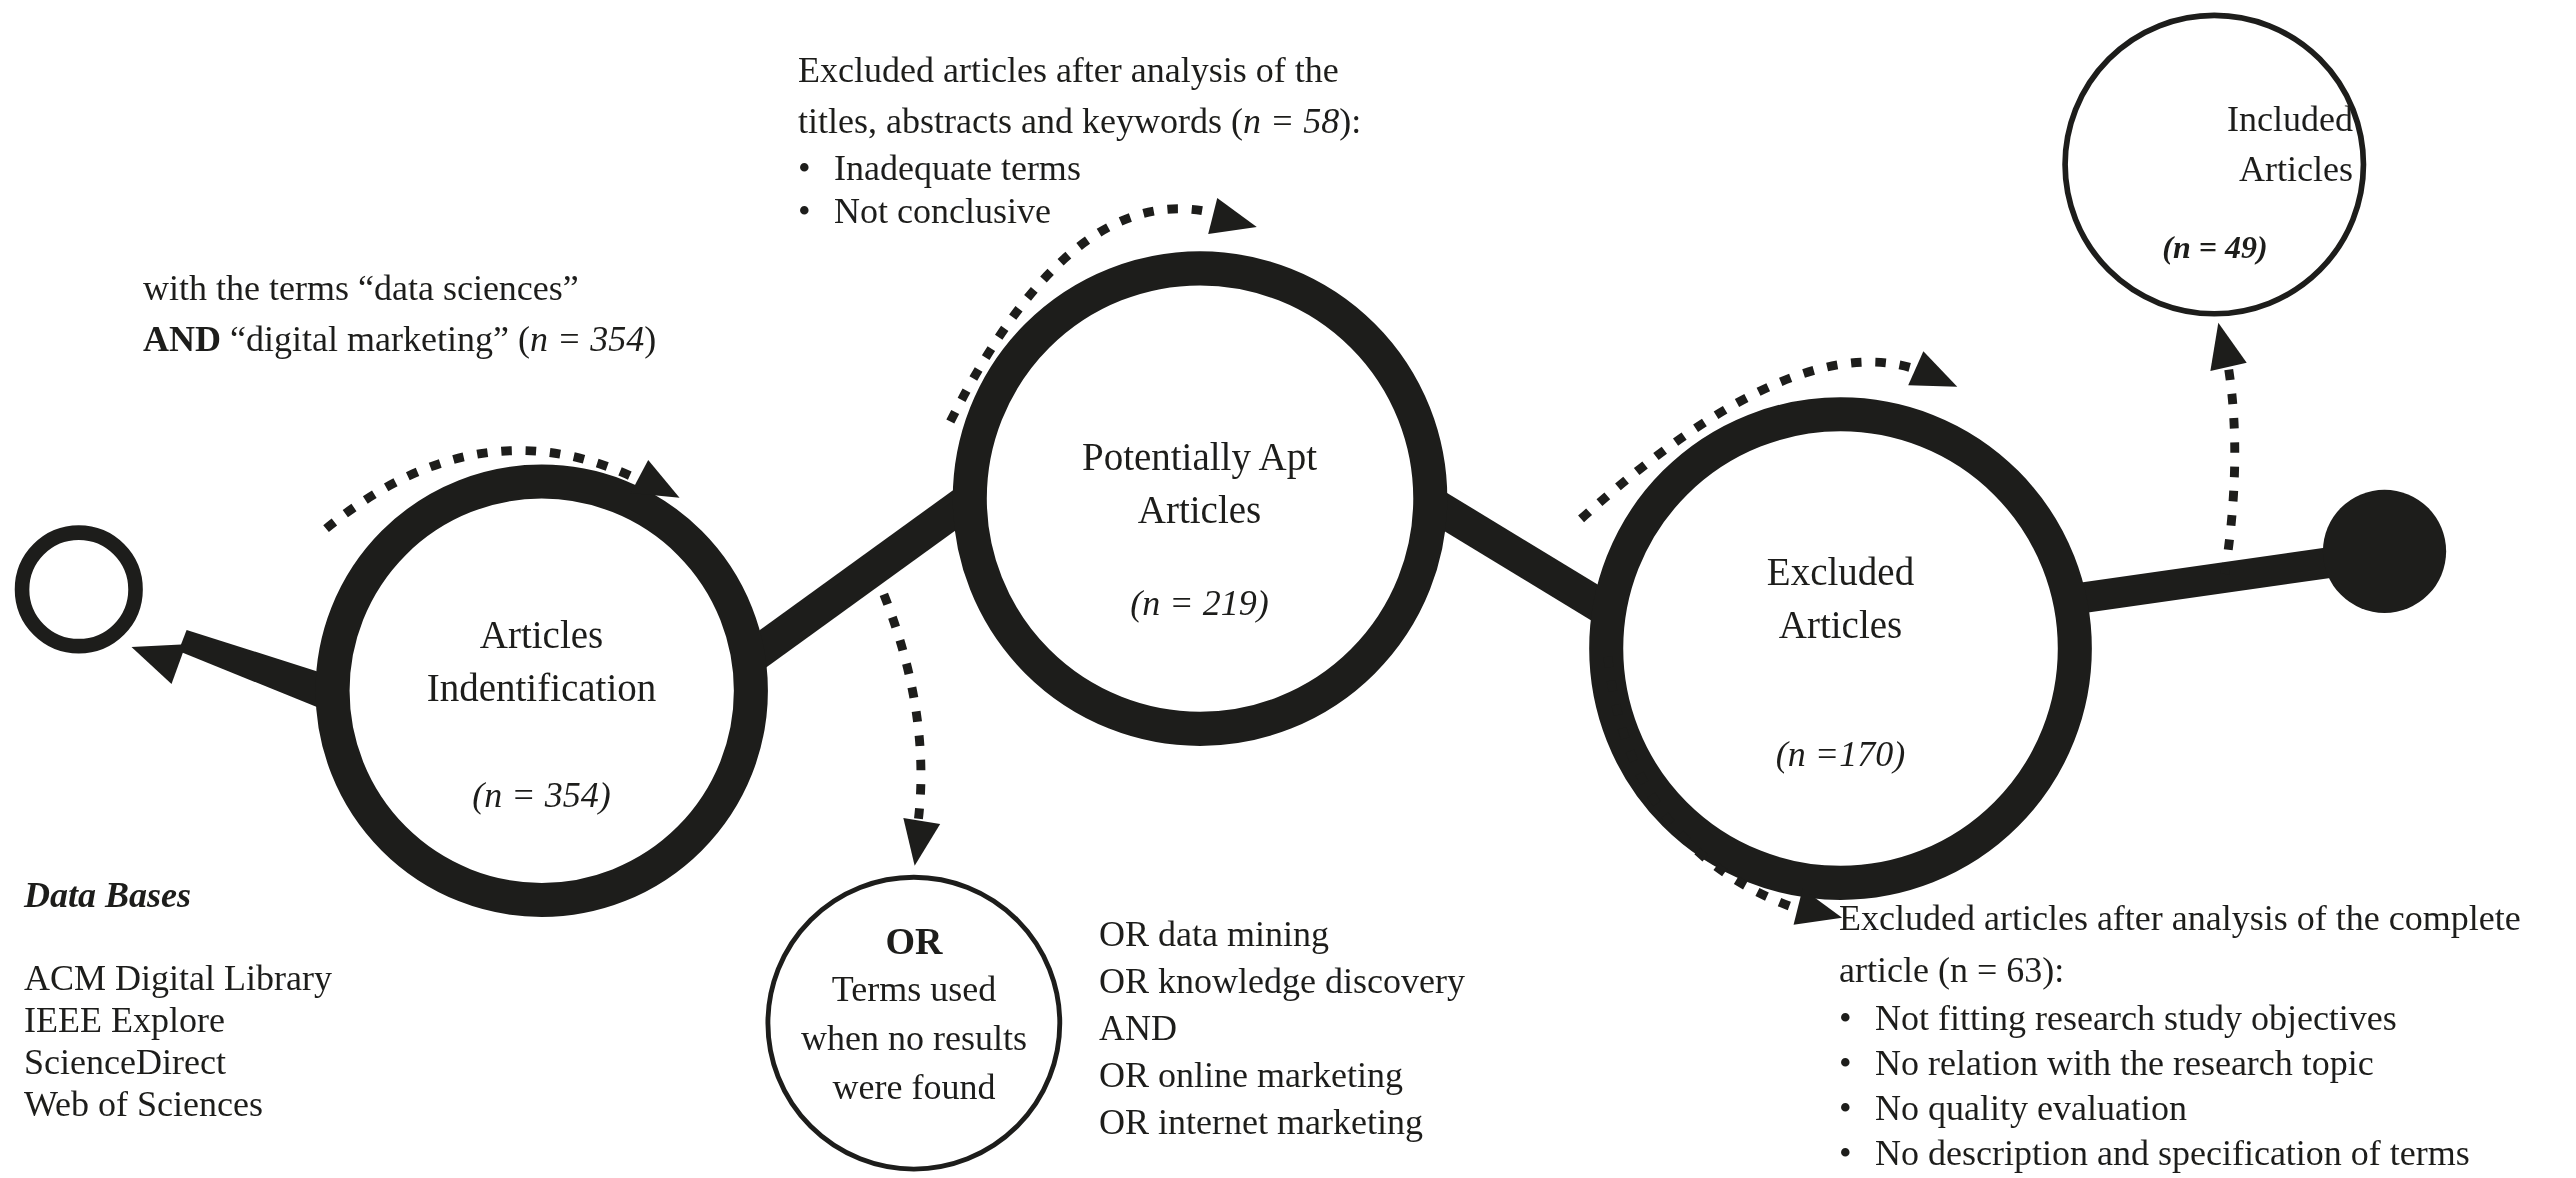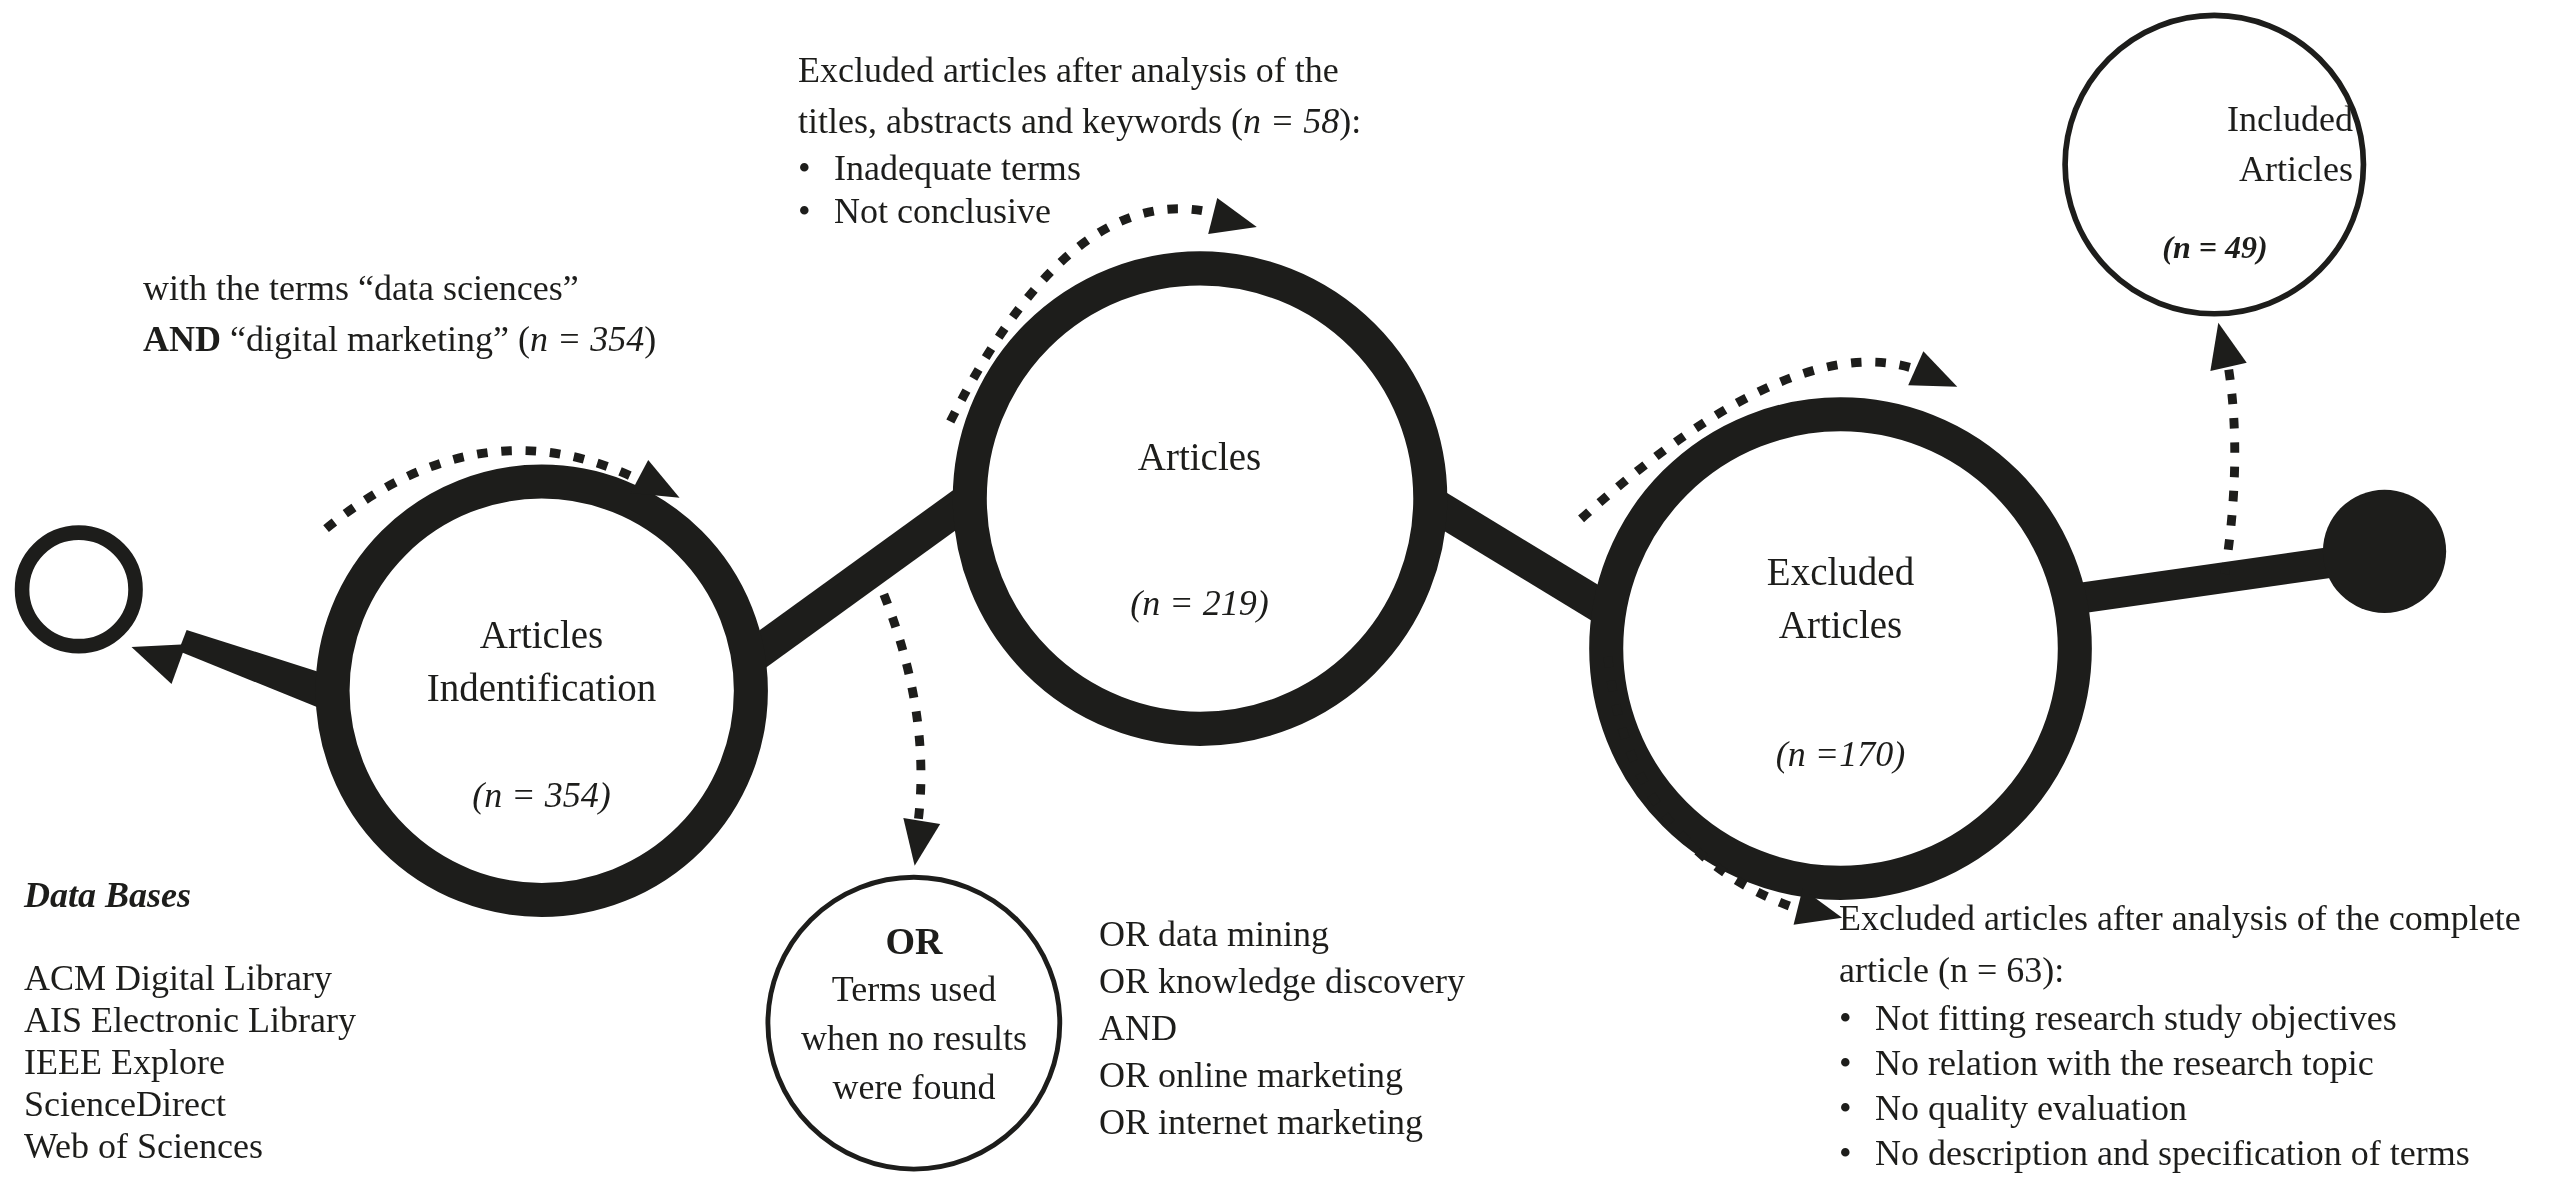--- a/index.html
+++ b/index.html
@@ -79,20 +79,21 @@
     <div class="brow"><span class="dot">•</span><span>Not conclusive</span></div>
   </div>
 
   <div class="blk node-lbl" style="left:339px;top:608px;width:405px;">
     <div>Articles</div>
     <div>Indentification</div>
   </div>
   <div class="blk node-cnt" style="left:339px;top:774px;width:405px;">(n = 354)</div>
 
   <div class="blk node-lbl" style="left:997px;top:430px;width:405px;">
+    <div>Potentially Apt</div>
     <div>Articles</div>
   </div>
   <div class="blk node-cnt" style="left:997px;top:582px;width:405px;">(n = 219)</div>
 
   <div class="blk node-lbl" style="left:1638px;top:545px;width:405px;">
     <div>Excluded</div>
     <div>Articles</div>
   </div>
   <div class="blk node-cnt" style="left:1638px;top:733px;width:405px;">(n =170)</div>
 
@@ -105,21 +106,20 @@
   <div class="blk or-lbl" style="left:752px;top:918px;width:324px;">
     <div class="or-title">OR</div>
     <div>Terms used</div>
     <div>when no results</div>
     <div>were found</div>
   </div>
 
   <div class="blk" style="left:24px;top:874px;font-size:36px;font-weight:bold;font-style:italic;">Data Bases</div>
   <div class="blk dblist" style="left:24px;top:957px;font-size:36px;">
     <div>ACM Digital Library</div>
-    <div>AIS Electronic Library</div>
     <div>IEEE Explore</div>
     <div>ScienceDirect</div>
     <div>Web of Sciences</div>
   </div>
 
   <div class="blk orlist" style="left:1099px;top:911px;font-size:36px;">
     <div>OR data mining</div>
     <div>OR knowledge discovery</div>
     <div>AND</div>
     <div>OR online marketing</div>

